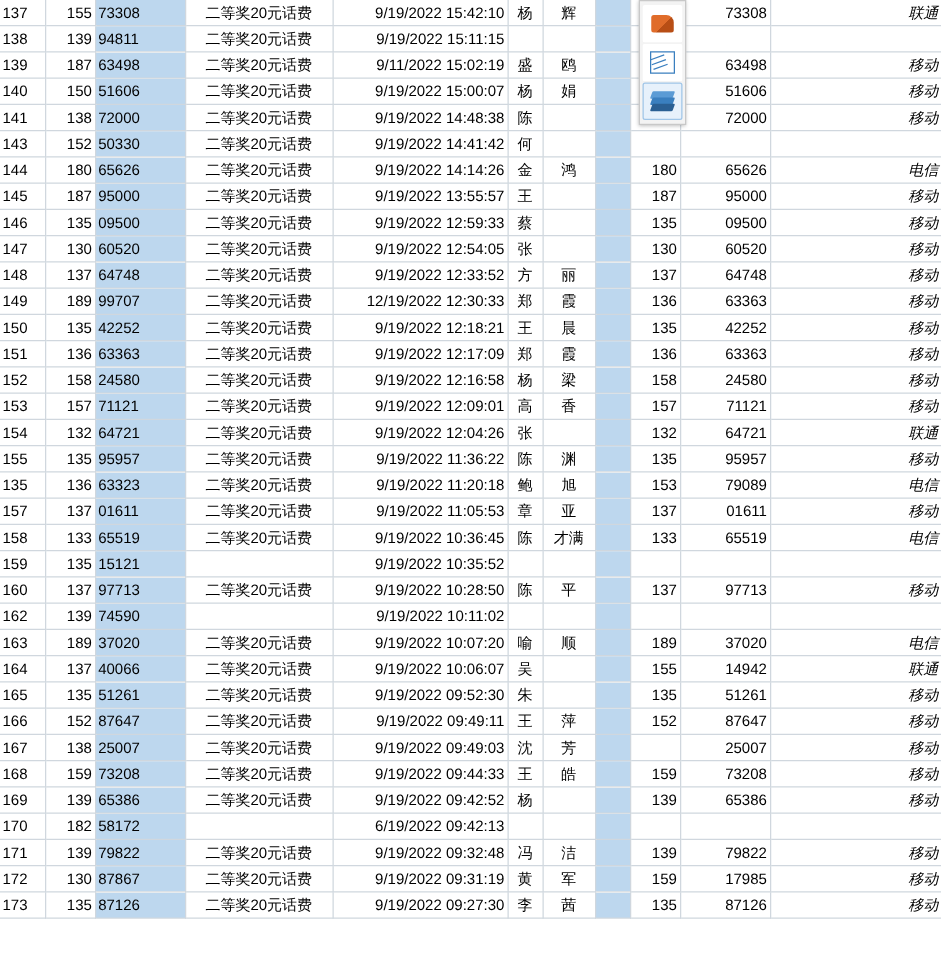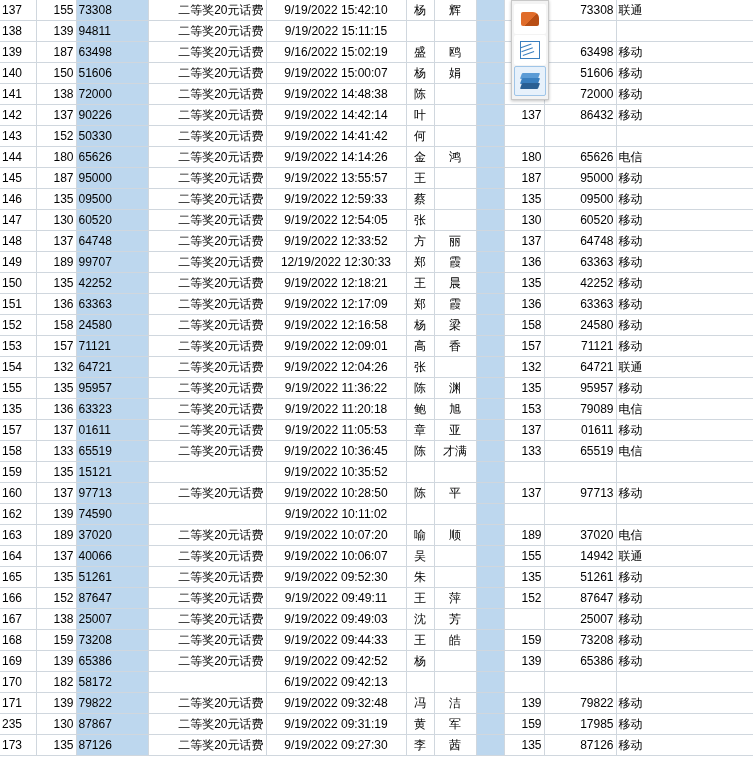--- a/index.html
+++ b/index.html
@@ -62,36 +62,37 @@
   td.num {
     text-align: right;
     padding-right: 5px;
   }
   td.codecell {
     background: #bdd7ee;
     text-align: left;
     padding-left: 3px;
   }
   td.prize {
+    text-align: center;
+    padding-left: 3px;
+  }
+  td.date {
     text-align: right;
     padding-left: 3px;
   }
-  td.date {
-    text-align: center;
-    padding-left: 3px;
-  }
   td.name {
     text-align: center;
   }
   td.bluecol {
     background: #bdd7ee;
   }
   td.carrier {
-    text-align: left;
+    text-align: right;
     padding-left: 3px;
+    font-style: italic;
   }
 
   
   .mini-toolbar {
     position: absolute;
     left: 511px;
     top: 0px;
     width: 36px;
     background: #f3f3f3;
     border: 1px solid #c8c8c8;
@@ -196,21 +197,21 @@
           <td class="bluecol"></td>
           <td class="num"></td>
           <td class="num"></td>
           <td class="carrier"></td>
         </tr>
         <tr>
           <td class="rowhdr">139</td>
           <td class="num">187</td>
           <td class="codecell">63498</td>
           <td class="prize">二等奖20元话费</td>
-          <td class="date">9/16/2022 15:02:19</td>
+          <td class="date">9/11/2022 15:02:19</td>
           <td class="name">盛</td>
           <td class="name">鸥</td>
           <td class="bluecol"></td>
           <td class="num">187</td>
           <td class="num">63498</td>
           <td class="carrier">移动</td>
         </tr>
         <tr>
           <td class="rowhdr">140</td>
           <td class="num">150</td>
@@ -228,33 +229,20 @@
           <td class="rowhdr">141</td>
           <td class="num">138</td>
           <td class="codecell">72000</td>
           <td class="prize">二等奖20元话费</td>
           <td class="date">9/19/2022 14:48:38</td>
           <td class="name">陈</td>
           <td class="name"></td>
           <td class="bluecol"></td>
           <td class="num">138</td>
           <td class="num">72000</td>
-          <td class="carrier">移动</td>
-        </tr>
-        <tr>
-          <td class="rowhdr">142</td>
-          <td class="num">137</td>
-          <td class="codecell">90226</td>
-          <td class="prize">二等奖20元话费</td>
-          <td class="date">9/19/2022 14:42:14</td>
-          <td class="name">叶</td>
-          <td class="name"></td>
-          <td class="bluecol"></td>
-          <td class="num">137</td>
-          <td class="num">86432</td>
           <td class="carrier">移动</td>
         </tr>
         <tr>
           <td class="rowhdr">143</td>
           <td class="num">152</td>
           <td class="codecell">50330</td>
           <td class="prize">二等奖20元话费</td>
           <td class="date">9/19/2022 14:41:42</td>
           <td class="name">何</td>
           <td class="name"></td>
@@ -608,21 +596,21 @@
           <td class="prize">二等奖20元话费</td>
           <td class="date">9/19/2022 09:32:48</td>
           <td class="name">冯</td>
           <td class="name">洁</td>
           <td class="bluecol"></td>
           <td class="num">139</td>
           <td class="num">79822</td>
           <td class="carrier">移动</td>
         </tr>
         <tr>
-          <td class="rowhdr">235</td>
+          <td class="rowhdr">172</td>
           <td class="num">130</td>
           <td class="codecell">87867</td>
           <td class="prize">二等奖20元话费</td>
           <td class="date">9/19/2022 09:31:19</td>
           <td class="name">黄</td>
           <td class="name">军</td>
           <td class="bluecol"></td>
           <td class="num">159</td>
           <td class="num">17985</td>
           <td class="carrier">移动</td>

